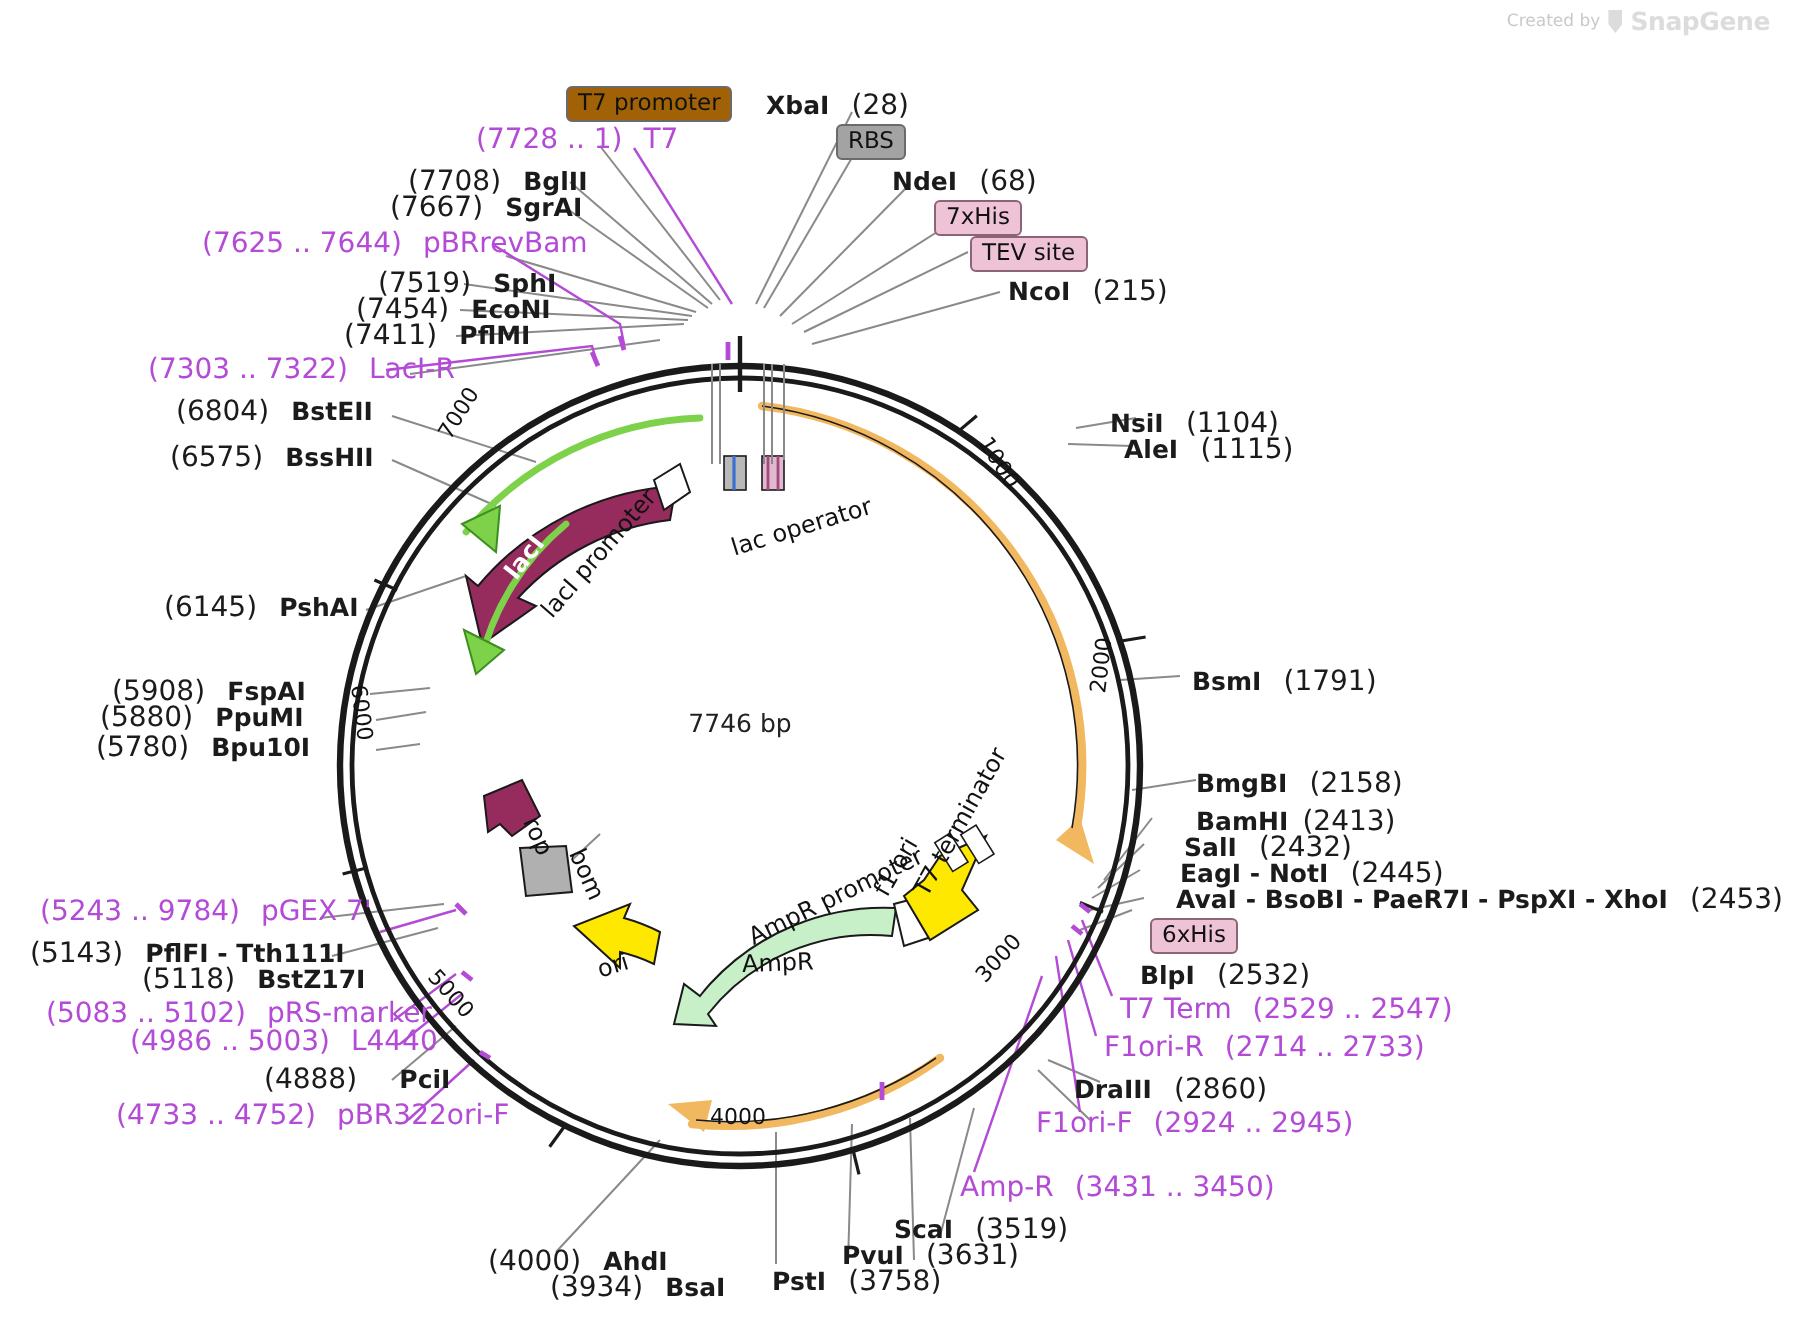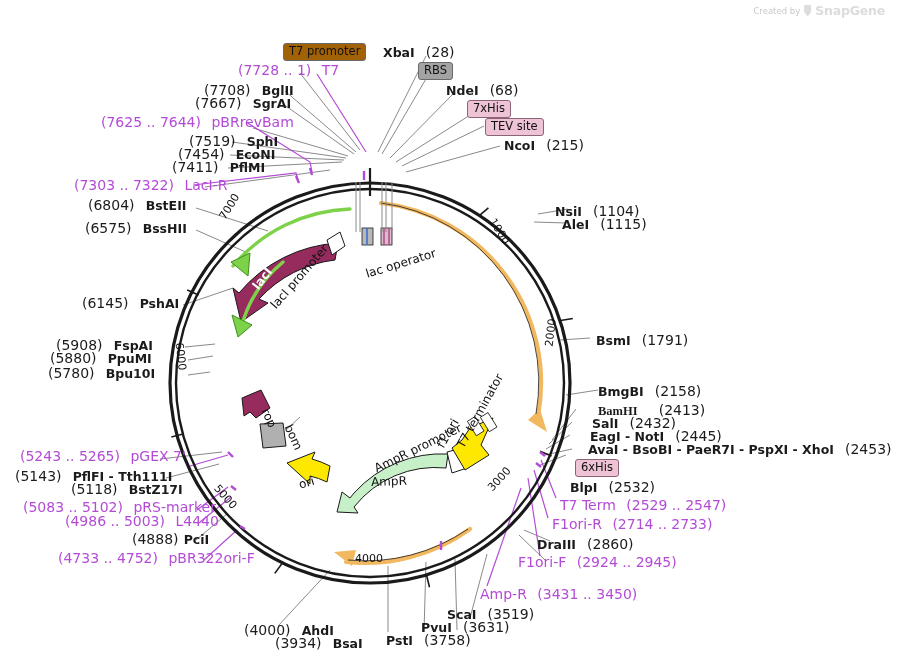--- a/index.html
+++ b/index.html
@@ -231,20 +231,21 @@
       <line x1="356" y1="182" x2="356" y2="232"></line>
       <line x1="360" y1="182" x2="360" y2="232"></line>
       <line x1="382" y1="182" x2="382" y2="232"></line>
       <line x1="386" y1="182" x2="386" y2="232"></line>
       <line x1="392" y1="182" x2="392" y2="230"></line>
     </g>
     <line x1="370" y1="168" x2="370" y2="196" stroke="#1a1a1a" stroke-width="2.2"></line>
   </svg>
 
   <div id="title" style="left:270px;top:351px;width:200px;">
+    <div class="bp">7746 bp</div>
   </div>
 
   <div class="tick" style="left:492px;top:213px;transform:rotate(58deg);">1000</div>
   <div class="tick" style="left:549px;top:340px;transform:rotate(-83deg);">2000</div>
   <div class="tick" style="left:490px;top:483px;transform:rotate(-48deg);">3000</div>
   <div class="tick" style="left:355px;top:552px;transform:rotate(0deg);">4000</div>
   <div class="tick" style="left:216px;top:480px;transform:rotate(48deg);">5000</div>
   <div class="tick" style="left:179px;top:336px;transform:rotate(83deg);">6000</div>
   <div class="tick" style="left:222px;top:212px;transform:rotate(-58deg);">7000</div>
 
@@ -317,41 +318,41 @@
   <div class="lbl" style="left:50px;top:350px;">
     <span class="pos" style="margin-right: 6px;">(5880)</span>
     <span class="enz">PpuMI</span>
   </div>
   <div class="lbl" style="left:48px;top:365px;">
     <span class="pos" style="margin-right: 6px;">(5780)</span>
     <span class="enz">Bpu10I</span>
   </div>
 
   <div class="lbl prim" style="left:20px;top:449px;">
-    <span class="pn" style="margin-right: 6px;">(5243 .. 5265)</span>
+    <span class="pn" style="margin-right: 6px;">(5243 .. 9784)</span>
     <span class="pn">pGEX 7'</span>
   </div>
   <div class="lbl" style="left:15px;top:468px;">
     <span class="pos" style="margin-right: 6px;">(5143)</span>
     <span class="enz">PflFI - Tth111I</span>
   </div>
   <div class="lbl" style="left:71px;top:481px;">
     <span class="pos" style="margin-right: 6px;">(5118)</span>
     <span class="enz">BstZ17I</span>
   </div>
   <div class="lbl prim" style="left:23px;top:500px;">
     <span class="pn" style="margin-right: 6px;">(5083 .. 5102)</span>
     <span class="pn">pRS-marker</span>
   </div>
   <div class="lbl prim" style="left:65px;top:514px;">
     <span class="pn" style="margin-right: 6px;">(4986 .. 5003)</span>
     <span class="pn">L4440</span>
   </div>
   <div class="lbl" style="left:132px;top:531px;">
-    <span class="pos" style="margin-right: 0;">(4888)</span>
+    <span class="pos" style="margin-right: 16px;">(4888)</span>
     <span class="enz">PciI</span>
   </div>
   <div class="lbl prim" style="left:58px;top:551px;">
     <span class="pn" style="margin-right: 6px;">(4733 .. 4752)</span>
     <span class="pn">pBR322ori-F</span>
   </div>
 
   <div class="lbl" style="left:244px;top:622px;">
     <span class="pos" style="margin-right: 6px;">(4000)</span>
     <span class="enz">AhdI</span>
@@ -396,21 +397,21 @@
 
   <div class="lbl" style="left:596px;top:332px;">
     <span class="enz" style="margin-right: 6px;">BsmI</span>
     <span class="pos">(1791)</span>
   </div>
   <div class="lbl" style="left:598px;top:383px;">
     <span class="enz" style="margin-right: 6px;">BmgBI</span>
     <span class="pos">(2158)</span>
   </div>
   <div class="lbl" style="left:598px;top:402px;">
-    <span class="enz" style="margin-right: 16px; font-family: Liberation Serif, serif;">BamHI</span>
+    <span class="enz" style="margin-right: 2px;">BamHI</span>
     <span class="pos">(2413)</span>
   </div>
   <div class="lbl" style="left:592px;top:415px;">
     <span class="enz" style="margin-right: 6px;">SalI</span>
     <span class="pos">(2432)</span>
   </div>
   <div class="lbl" style="left:590px;top:428px;">
     <span class="enz" style="margin-right: 6px;">EagI - NotI</span>
     <span class="pos">(2445)</span>
   </div>

